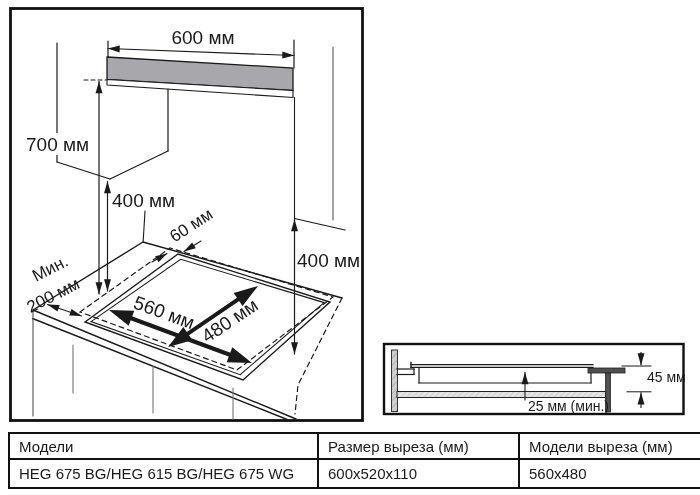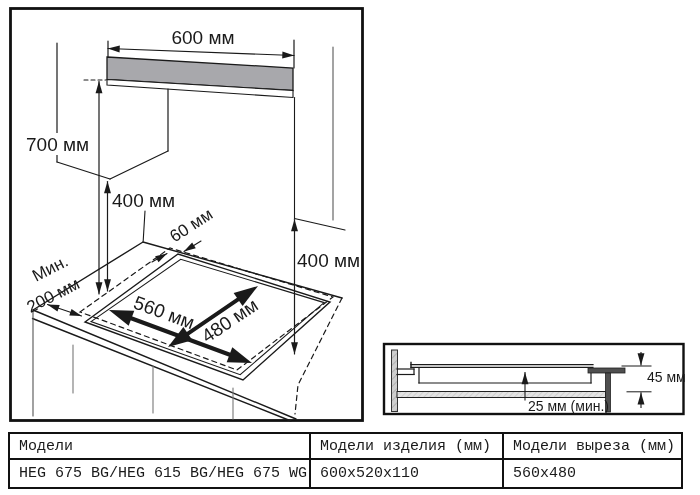--- a/index.html
+++ b/index.html
@@ -5,22 +5,22 @@
   html,body{margin:0;padding:0;background:#fff;}
   #page{position:relative;width:700px;height:495px;background:#fff;
         font-family:"Liberation Sans",sans-serif;color:#1a1a1a;overflow:hidden;}
   #scene{position:absolute;left:0;top:0;}
   svg text{fill:#1a1a1a;font-family:"Liberation Sans",sans-serif;}
   .dimlab{font-size:19px;}
   .dimlab-sm{font-size:17px;}
   .seclab{font-size:14px;}
   #spec-table{position:absolute;left:8px;top:432px;width:646px;border-collapse:collapse;
               table-layout:fixed;font-size:15px;color:#1a1a1a;}
-  #spec-table td{border:2px solid #111;padding:0 0 0 9px;vertical-align:middle;
-                 white-space:nowrap;overflow:hidden;font-family:Liberation Mono, monospace;}
+  #spec-table td{border:2px solid #111;padding:0 8px 0 9px;vertical-align:middle;
+                 white-space:nowrap;overflow:hidden;}
   #spec-table tr.hdr td{height:24px;}
   #spec-table tr.data td{height:27px;margin-top:20px;}
   .c1{width:290px;} .c2{width:182px;} .c3{width:168px;}
 </style>
 </head>
 <body>
 
 <div id="page">
 
 <svg id="scene" width="700" height="432" viewBox="0 0 700 432">
@@ -135,21 +135,21 @@
 
     <text class="seclab" x="647" y="382">45 мм</text>
     <text class="seclab" x="528" y="411">25 мм (мин.)</text>
   </g>
 </svg>
 
 <table id="spec-table">
   <tbody>
     <tr class="hdr">
       <td class="c1">Модели</td>
-      <td class="c2">Модели изделия (мм)</td>
+      <td class="c2">Размер выреза (мм)</td>
       <td class="c3">Модели выреза (мм)</td>
     </tr>
     <tr class="data">
       <td class="c1">HEG 675 BG/HEG 615 BG/HEG 675 WG</td>
       <td class="c2">600x520x110</td>
       <td class="c3">560x480</td>
     </tr>
   </tbody>
 </table>
 

